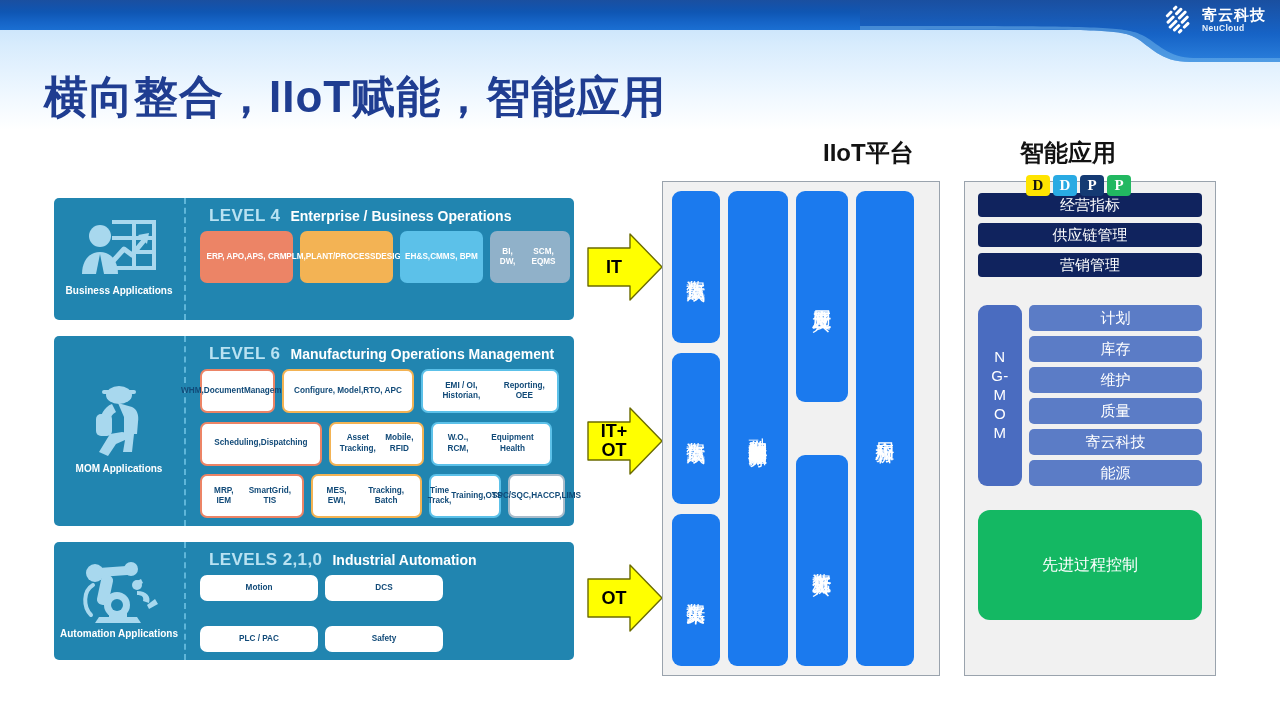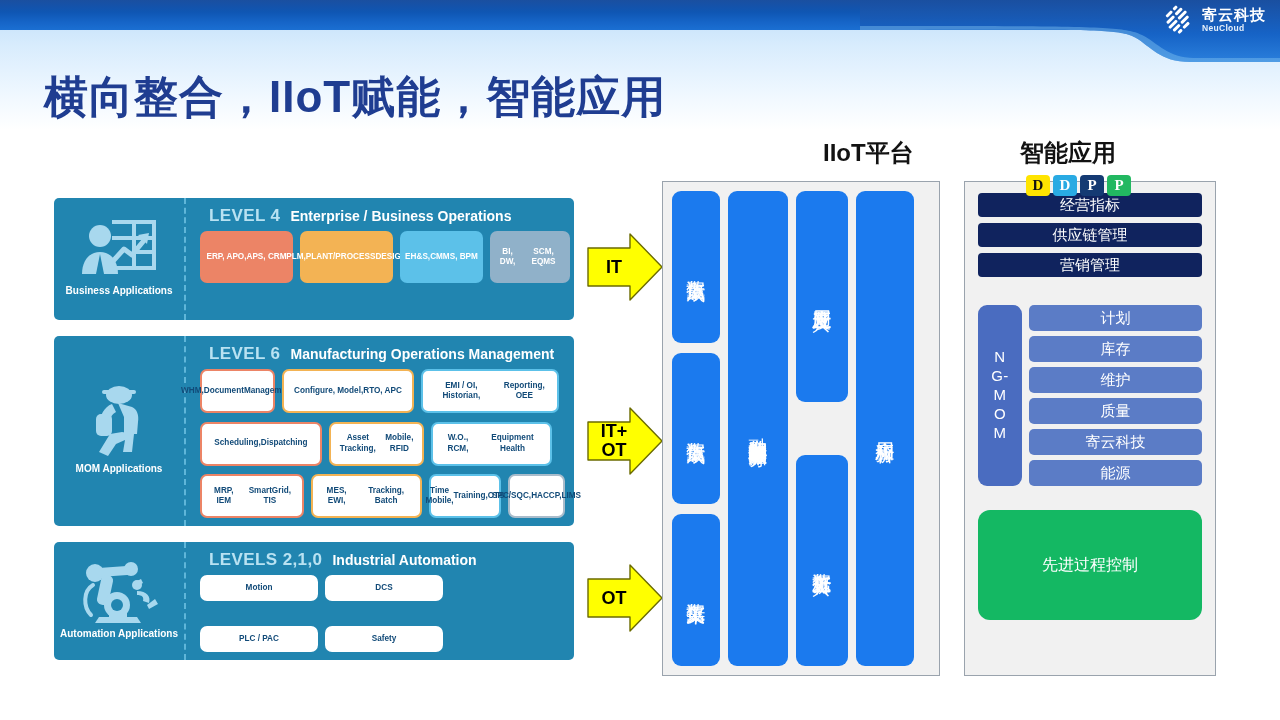--- a/index.html
+++ b/index.html
@@ -315,21 +315,21 @@
             <div class="chiprow" style="height: 44px;">
               <div class="chip outline b-coral" style="width: 104px;">
                 <div>MRP, IEM</div>
                 <div>SmartGrid, TIS</div>
               </div>
               <div class="chip outline b-amber" style="width: 111px;">
                 <div>MES, EWI,</div>
                 <div>Tracking, Batch</div>
               </div>
               <div class="chip outline b-sky" style="width: 72px;">
-                <div>Time Mobile,</div>
+                <div>Time Track,</div>
                 <div>Training,</div>
                 <div>OTS</div>
               </div>
               <div class="chip outline b-steel" style="width: 57px;">
                 <div>SPC/SQC,</div>
                 <div>HACCP,</div>
                 <div>LIMS</div>
               </div>
             </div>
           </div>

